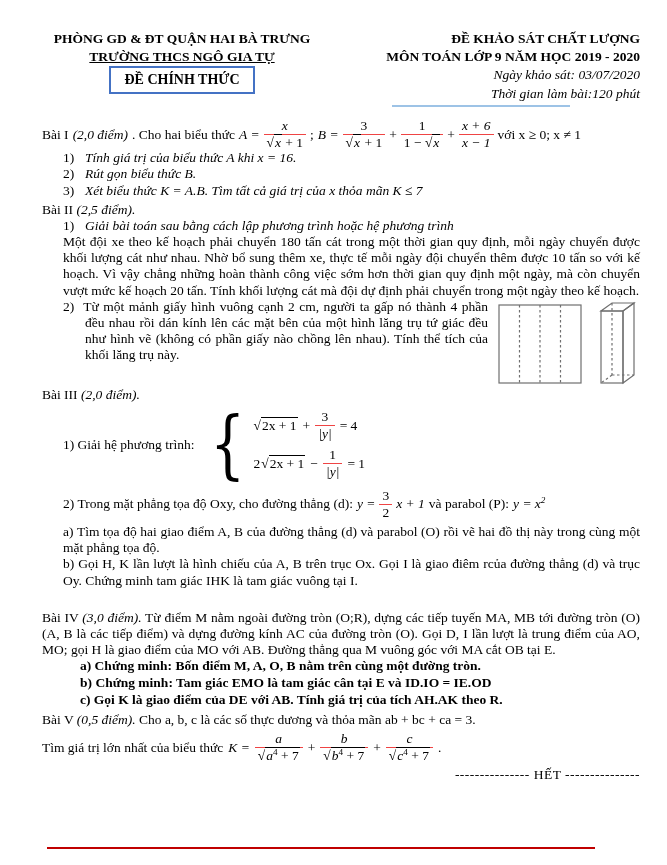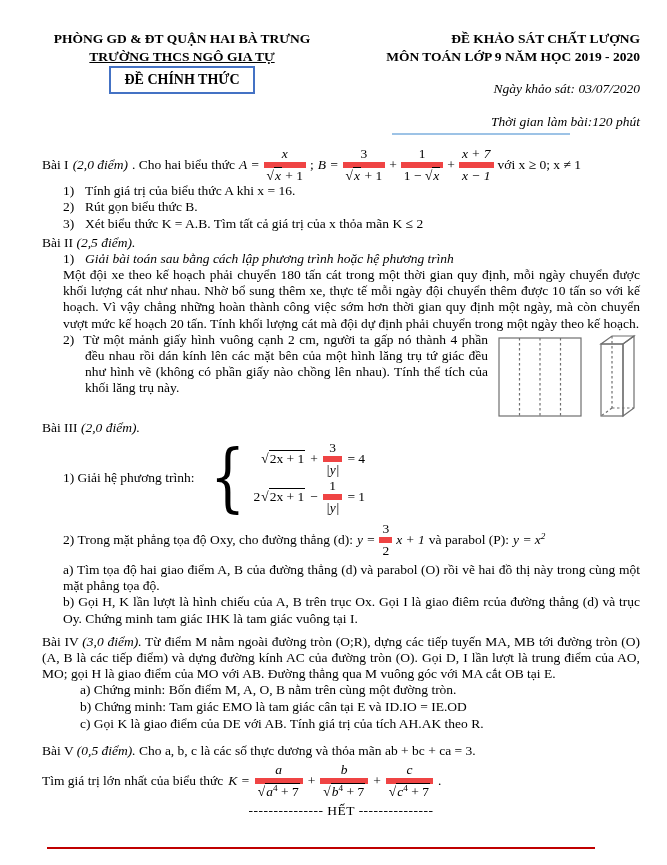--- a/index.html
+++ b/index.html
@@ -21,67 +21,67 @@
   .header { display: flex; font-family: Liberation Serif, serif; }
   .h-left { width: 280px; text-align: center; }
   .h-left .hb { font-weight: bold; line-height: 1.35; }
   .box-wrap { text-align: center; }
   .exam-box {
     display: inline-block; border: 2px solid #4472c4;
     padding: 4px 13px; font-weight: bold; font-size: 14px;
   }
   .h-right { flex: 1; text-align: right; }
   .h-right .hb { font-weight: bold; line-height: 1.35; }
-  .h-right .hi { font-style: italic; line-height: 1.35; margin-top: 14px; }
+  .h-right .hi { font-style: italic; line-height: 1.35; }
   .blue-rule { width: 178px; height: 2px; background: #9dc3e6; margin: 2px auto 0 auto; }
 
   
   .frac { display: inline-block; text-align: center; vertical-align: middle; line-height: 1.05; }
   .frac .num { display: block; padding: 0 3px 1px 3px; }
-  .frac .den { display: block; border-top: 6px solid #ef4444; padding: 1px 3px 0 3px; white-space: nowrap; }
+  .frac .den { display: block; border-top: 1px solid #ef4444; padding: 1px 3px 0 3px; white-space: nowrap; }
   .sqrt { white-space: nowrap; }
   .rsign { font-style: normal; }
   .rad { border-top: 1px solid #000; padding: 0 1px; }
   sup.e { font-size: 0.68em; vertical-align: super; line-height: 0; }
 
   .mathline { display: flex; align-items: center; flex-wrap: nowrap; white-space: nowrap; }
   .mathline > * { margin-right: 4px; }
 
   
   .sec { margin-top: 2px; }
   .oli { display: flex; line-height: 1.2; }
   .oli .no { margin-left: 21px; width: 22px; flex: none; }
-  .oli .txt { flex: 1; }
+  .oli .txt { flex: 1; font-style: italic; }
 
   .para-just { text-align: justify; line-height: 1.2; }
   .indent1 { margin-left: 21px; }
-  .indent2 { margin-left: 38px; }
+  .indent2 { margin-left: 38px; font-weight: bold; }
 
   
   .b2i2 { margin-left: 21px; line-height: 1.2; }
   .b2fig { float: right; width: 142px; margin-left: 10px; margin-top: 2px; }
   .b2i2 .hang { text-align: justify; padding-left: 22px; text-indent: -22px; }
 
   
   .sys-row { display: flex; align-items: center; margin: 4px 0 6px 21px; }
   .sys-label { margin-right: 10px; }
   .brace { font-size: 74px; font-weight: 200; line-height: 0.9;
            font-family: "DejaVu Serif", serif; transform: scaleX(0.75); }
   .sys-lines { margin-left: 2px; }
-  .sys-lines .row { display: flex; align-items: center; height: 38px; justify-content: flex-end; }
+  .sys-lines .row { display: flex; align-items: center; height: 38px; }
   .sys-lines .row > * { margin-right: 5px; }
 
   .b3i2 { display: flex; align-items: center; margin: 3px 0 4px 21px; white-space: nowrap; }
   .b3i2 > * { margin-right: 4px; }
 
   
   .b5row { display: flex; align-items: center; margin-top: 4px; white-space: nowrap; }
   .b5row > * { margin-right: 5px; }
 
-  .het-line { text-align: center; margin-top: 4px; letter-spacing: 0.5px; }
+  .het-line { text-align: right; margin-top: 4px; letter-spacing: 0.5px; }
   .red-rule { position: absolute; left: 47px; top: 847px; width: 548px; height: 2px; background: #c00000; }
 
   svg { display: block; }
 </style>
 </head>
 <body>
 
 <div class="page">
 
   <div class="header">
@@ -117,36 +117,36 @@
         <span class="num">3</span>
         <span class="den"><span class="rsign">√</span><span class="rad mi">x</span><span> + 1</span></span>
       </span>
       <span>+</span>
       <span class="frac">
         <span class="num">1</span>
         <span class="den"><span>1 − </span><span class="rsign">√</span><span class="rad mi">x</span></span>
       </span>
       <span>+</span>
       <span class="frac">
-        <span class="num mi">x + 7</span>
+        <span class="num mi">x + 6</span>
         <span class="den mi">x − 1</span>
       </span>
       <span>với x ≥ 0; x ≠ 1</span>
     </div>
     <div class="oli">
       <span class="no">1)</span>
       <span class="txt">Tính giá trị của biểu thức A khi x = 16.</span>
     </div>
     <div class="oli">
       <span class="no">2)</span>
       <span class="txt">Rút gọn biểu thức B.</span>
     </div>
     <div class="oli">
       <span class="no">3)</span>
-      <span class="txt">Xét biểu thức K = A.B. Tìm tất cả giá trị của x thỏa mãn K ≤ 2</span>
+      <span class="txt">Xét biểu thức K = A.B. Tìm tất cả giá trị của x thỏa mãn K ≤ 7</span>
     </div>
   </div>
 
   <div class="sec" style="margin-top:3px">
     <div>
       <span class="b">Bài II</span>
       <span class="i">(2,5 điểm).</span>
     </div>
     <div class="oli">
       <span class="no">1)</span>
@@ -220,32 +220,32 @@
       </span>
       <span class="mi">x + 1</span>
       <span>và parabol (P):</span>
       <span class="mi"><span>y = x</span><sup class="e">2</sup></span>
     </div>
 
     <div class="para-just indent1">a) Tìm tọa độ hai giao điểm A, B của đường thẳng (d) và parabol (O) rồi vẽ hai đồ thị này trong cùng một mặt phẳng tọa độ.</div>
     <div class="para-just indent1">b) Gọi H, K lần lượt là hình chiếu của A, B trên trục Ox. Gọi I là giao điêm rcủa đường thẳng (d) và trục Oy. Chứng minh tam giác IHK là tam giác vuông tại I.</div>
   </div>
 
-  <div class="sec" style="margin-top:7px">
+  <div class="sec" style="margin-top:21px">
     <div class="para-just">
       <span class="b">Bài IV</span>
       <span class="i">(3,0 điểm).</span>
       <span>Từ điểm M nằm ngoài đường tròn (O;R), dựng các tiếp tuyến MA, MB tới đường tròn (O) (A, B là các tiếp điểm) và dựng đường kính AC của đường tròn (O). Gọi D, I lần lượt là trung điểm của AO, MO; gọi H là giao điểm của MO với AB. Đường thẳng qua M vuông góc với MA cắt OB tại E.</span>
     </div>
     <div class="indent2" style="line-height:1.25">a) Chứng minh: Bốn điểm M, A, O, B nằm trên cùng một đường tròn.</div>
     <div class="indent2" style="line-height:1.25">b) Chứng minh: Tam giác EMO là tam giác cân tại E và ID.IO = IE.OD</div>
     <div class="indent2" style="line-height:1.25">c) Gọi K là giao điểm của DE với AB. Tính giá trị của tích AH.AK theo R.</div>
   </div>
 
-  <div class="sec" style="margin-top:10px">
+  <div class="sec" style="margin-top:3px">
     <div>
       <span class="b">Bài V</span>
       <span class="i">(0,5 điểm).</span>
       <span>Cho a, b, c là các số thực dương và thỏa mãn ab + bc + ca = 3.</span>
     </div>
     <div class="b5row">
       <span>Tìm giá trị lớn nhất của biểu thức</span>
       <span class="mi">K =</span>
       <span class="frac">
         <span class="num mi">a</span>

